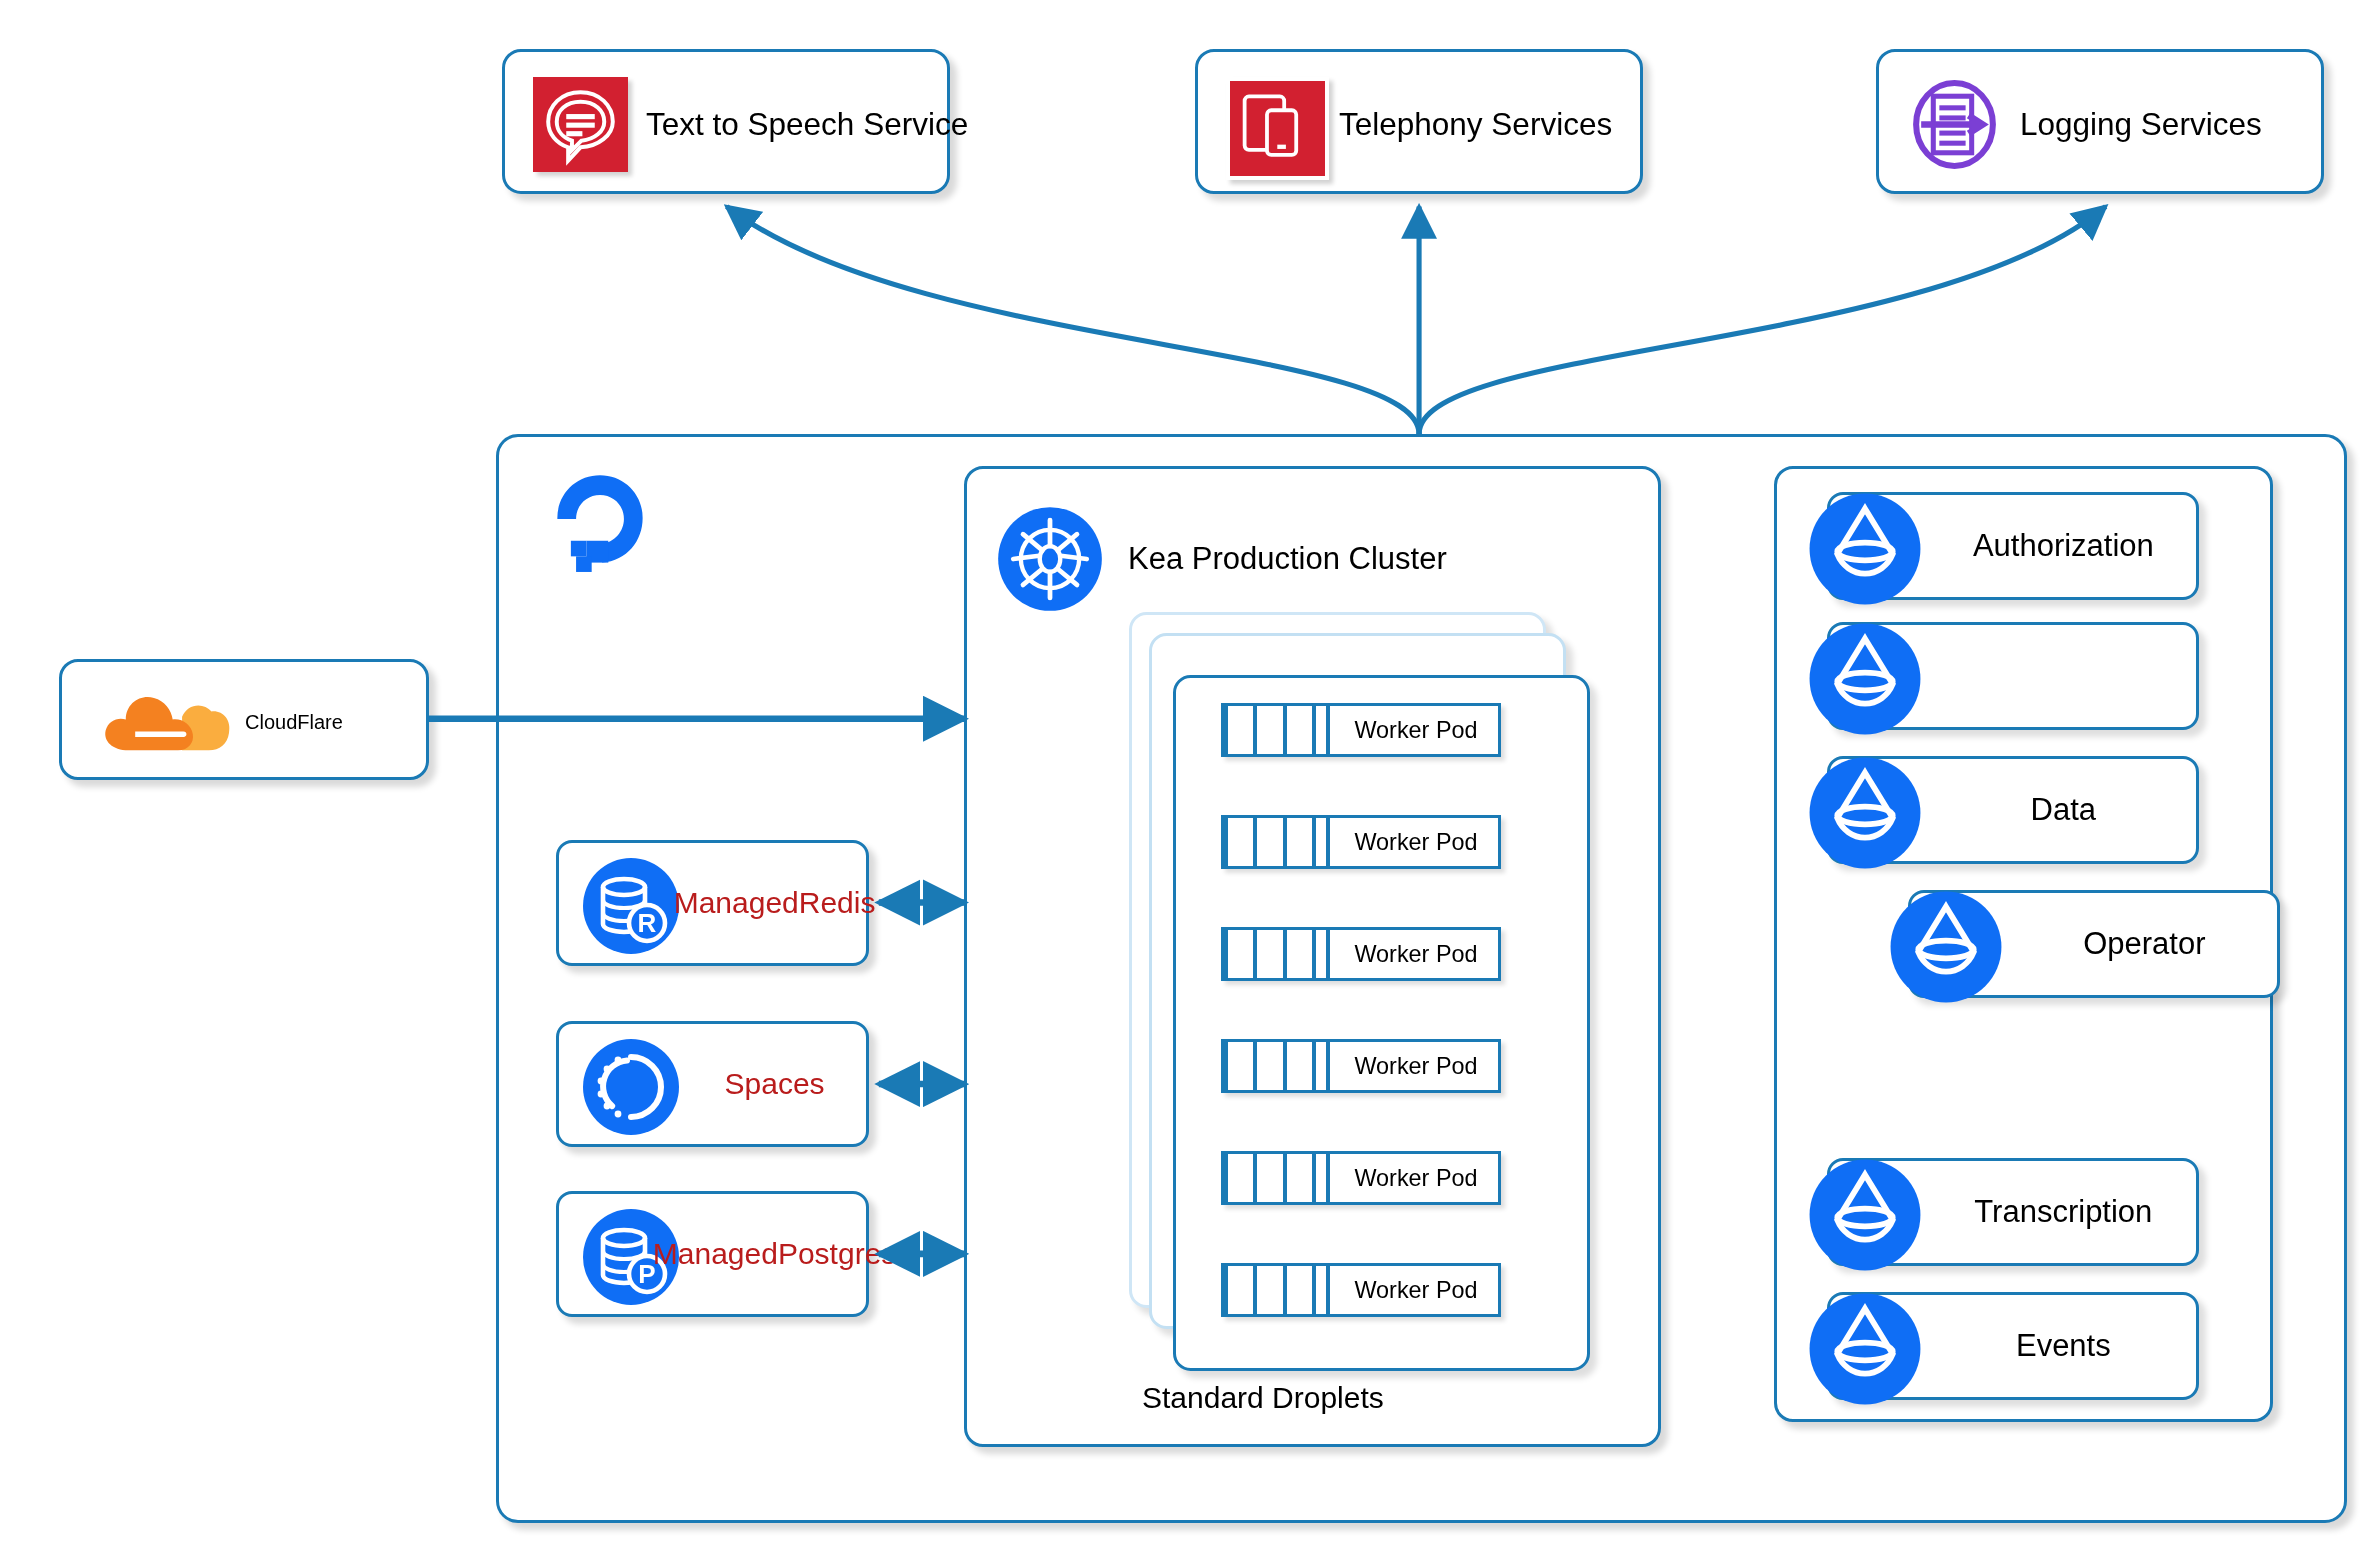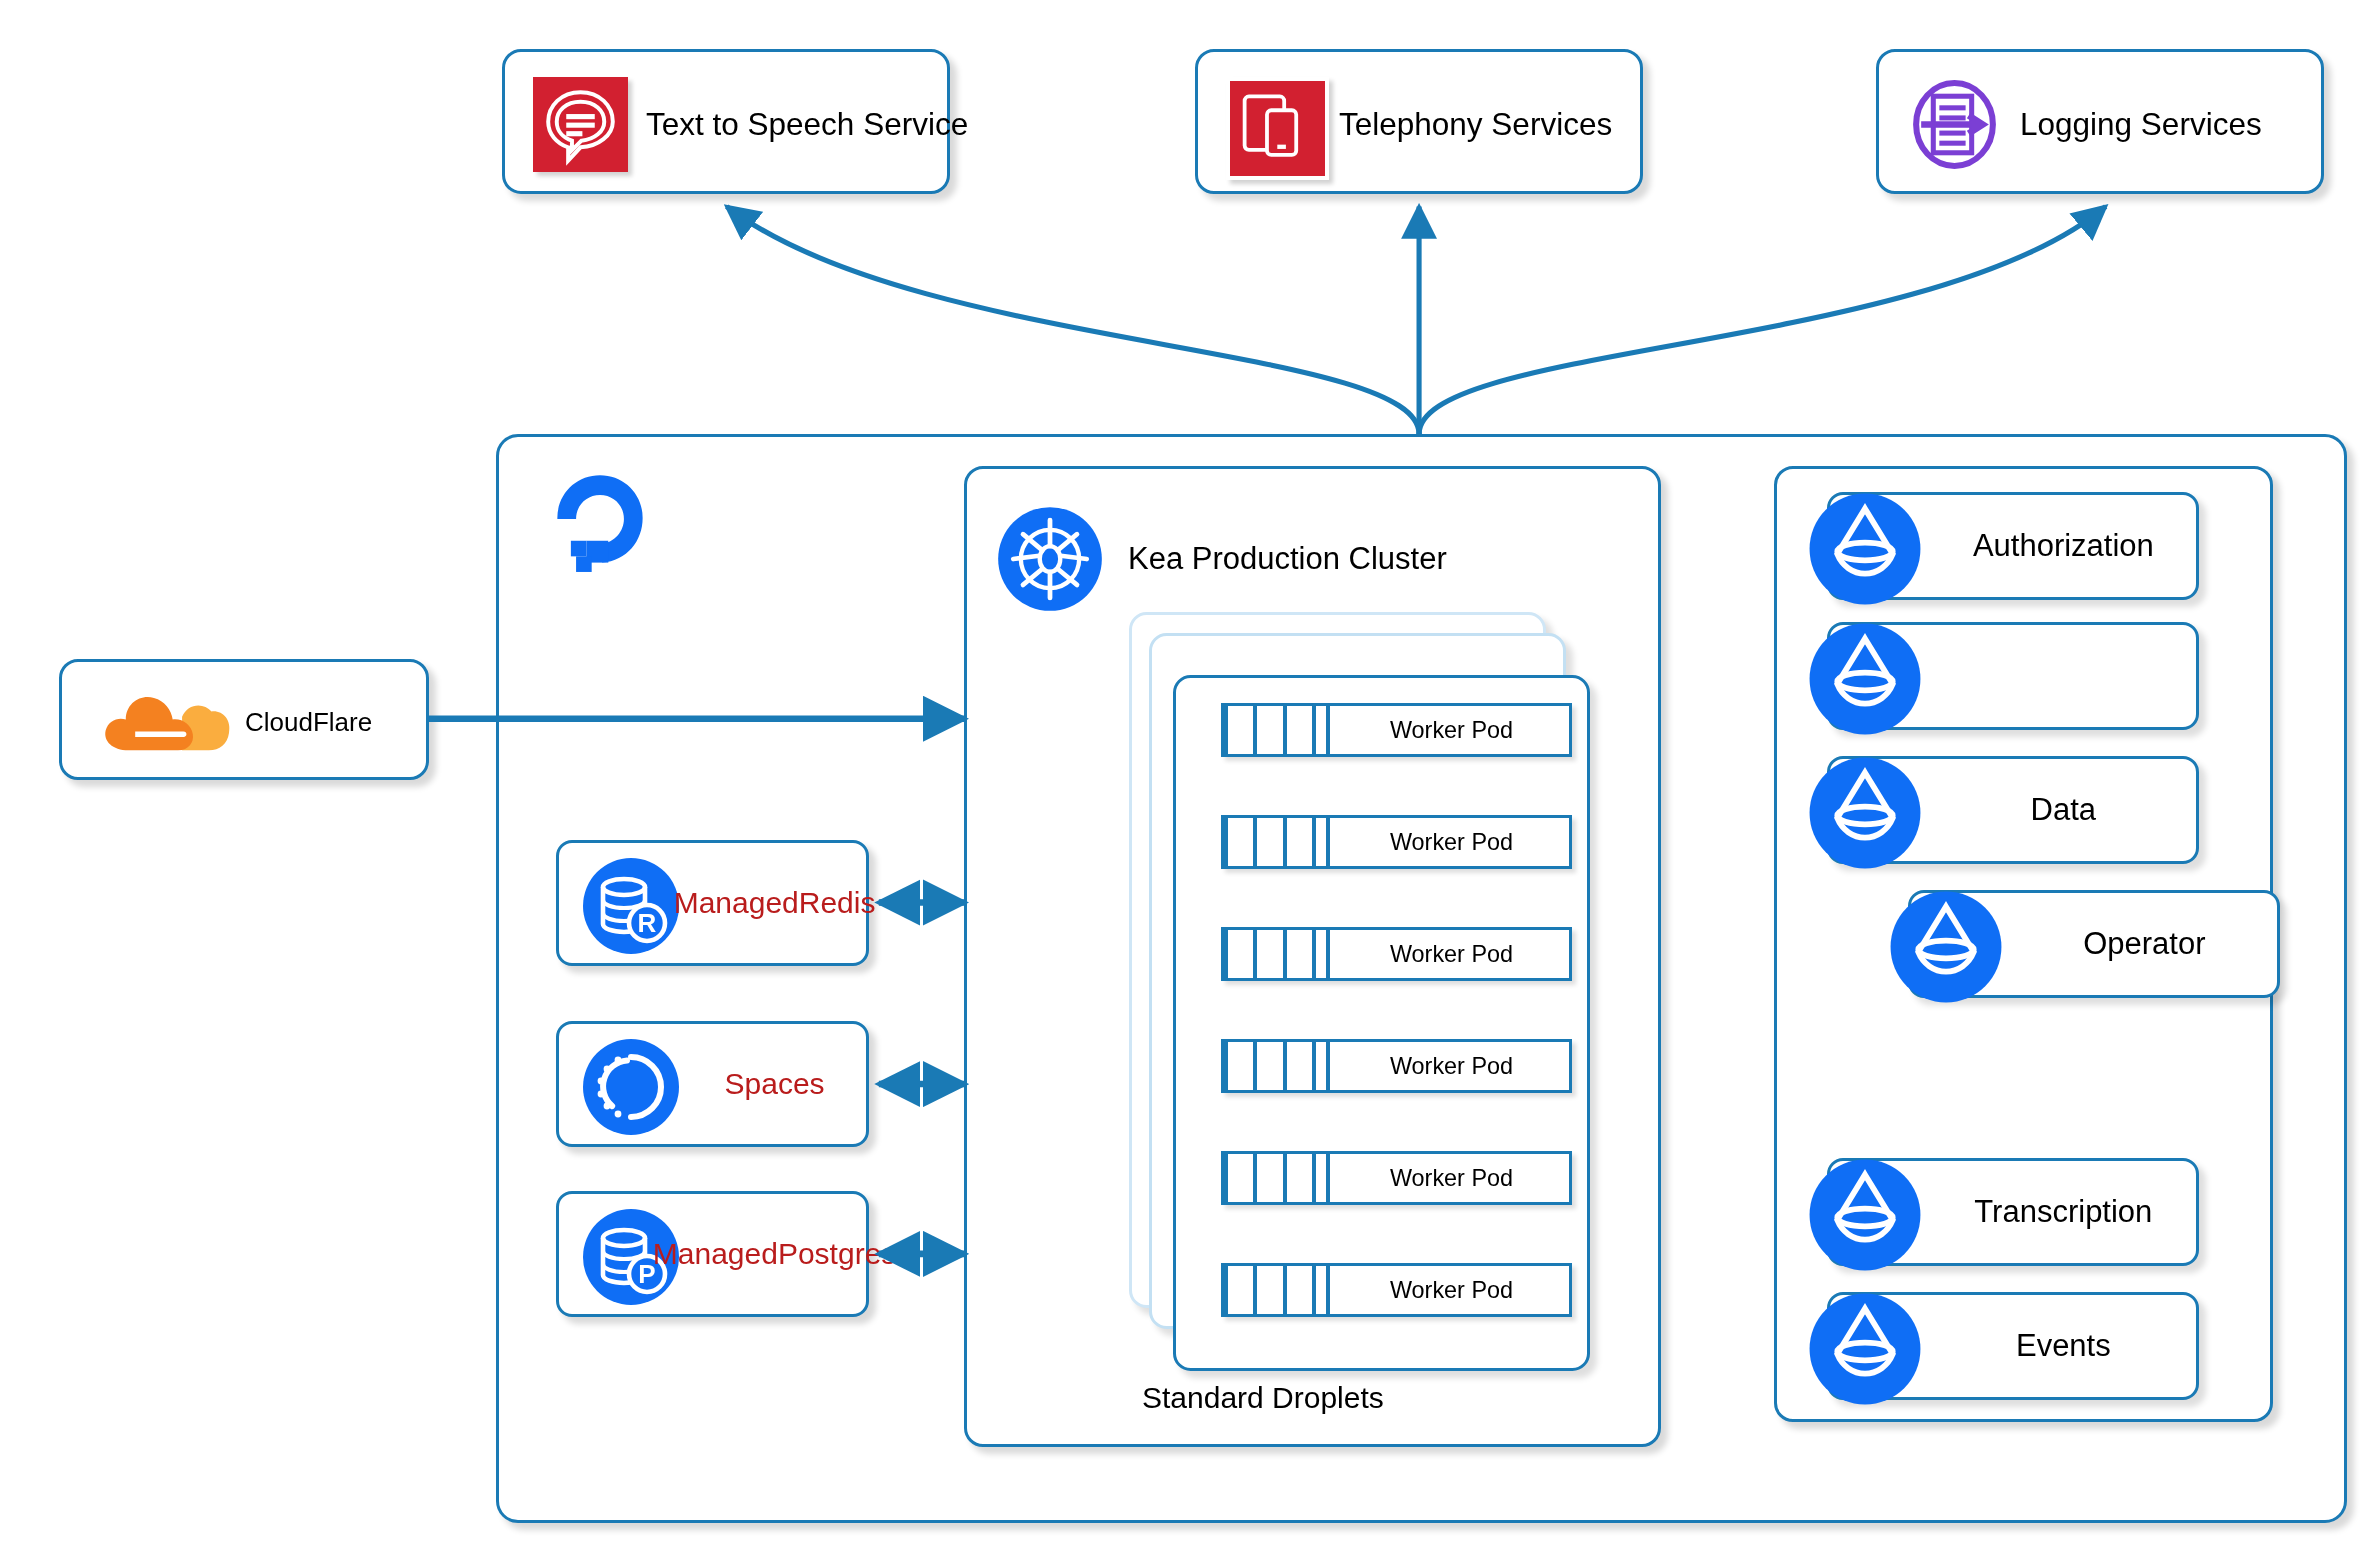--- a/index.html
+++ b/index.html
@@ -60,21 +60,21 @@
   }
   .podcard{
     position:absolute;box-sizing:border-box;background:#ffffff;
     border-radius:17.6px;box-shadow:6.6px 6.6px 6.6px rgba(0,0,0,0.13);
   }
   .podcard.back2{left:1129px;top:612px;width:417px;height:696px;border:3.7px solid #cfe6f6;}
   .podcard.back1{left:1149px;top:633px;width:417px;height:696px;border:3.7px solid #c3e0f3;}
   .podcard.front{left:1173px;top:675px;width:417px;height:696px;border:3.7px solid #1a7ab5;}
 
   .pod{
-    position:absolute;box-sizing:border-box;width:351px;height:54px;
+    position:absolute;box-sizing:border-box;width:280px;height:54px;
     border:3.7px solid #1a7ab5;background:#ffffff;
     box-shadow:4.4px 4.4px 4.4px rgba(0,0,0,0.13);
   }
   .pod .bars{position:absolute;left:0;top:0;height:100%;width:105px;}
   .pod .bars i{
     position:absolute;top:0;height:100%;width:3.7px;background:#1a7ab5;display:block;
   }
   .pod .pl{
     position:absolute;left:110px;top:0;right:0;height:100%;
     display:flex;align-items:center;justify-content:center;
@@ -106,21 +106,21 @@
     position:absolute;left:130px;top:0;right:5.9px;height:100%;
     display:flex;align-items:center;justify-content:center;
     font-size:30px;color:#b91c1c;text-align:center;line-height:1.14;
   }
 
   
   #cf-card{left:59px;top:659px;width:370px;height:121px;}
   #cf-icon{position:absolute;left:35px;top:28px;width:138px;height:67px;}
   #cf-label{
     position:absolute;left:183px;top:0;width:183px;height:121px;
-    font-size:26px;justify-content:flex-start;
+    font-size:20px;justify-content:flex-start;
   }
 
   svg.ov{position:absolute;left:0;top:0;width:2366px;height:1565px;
          pointer-events:none;overflow:visible;}
 </style>
 </head>
 <body>
 
 <div class="stage">
 

